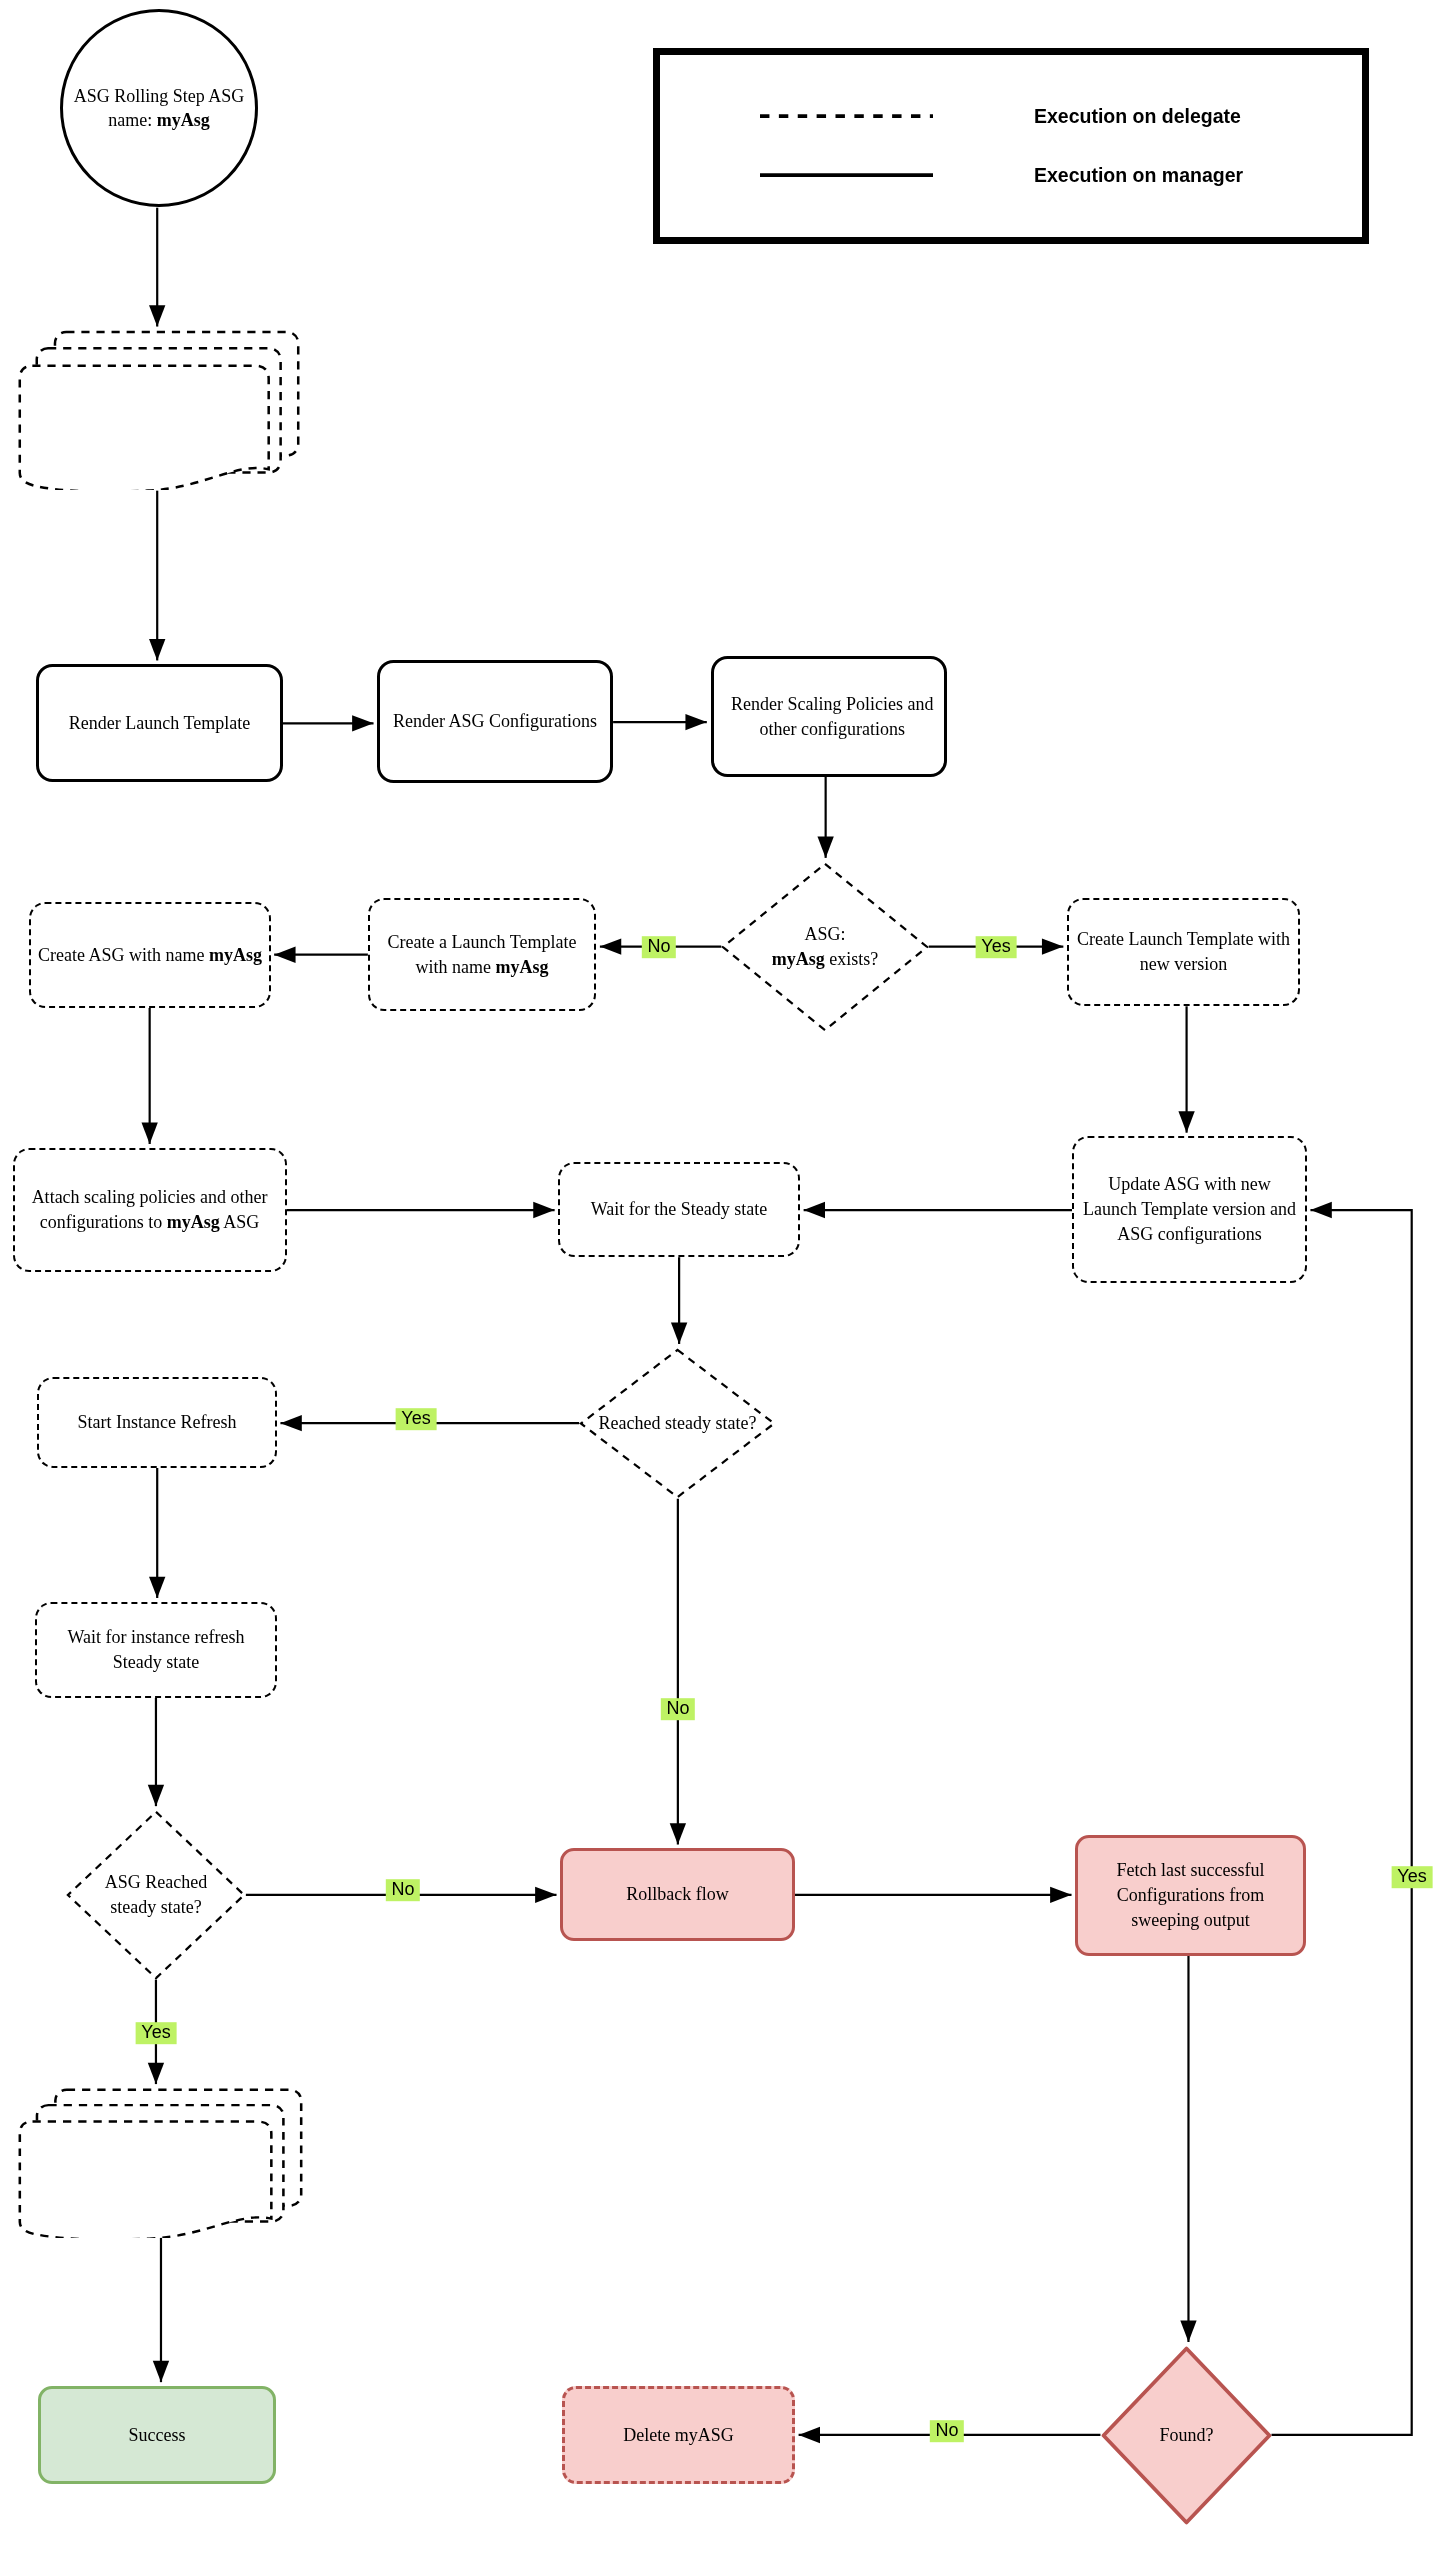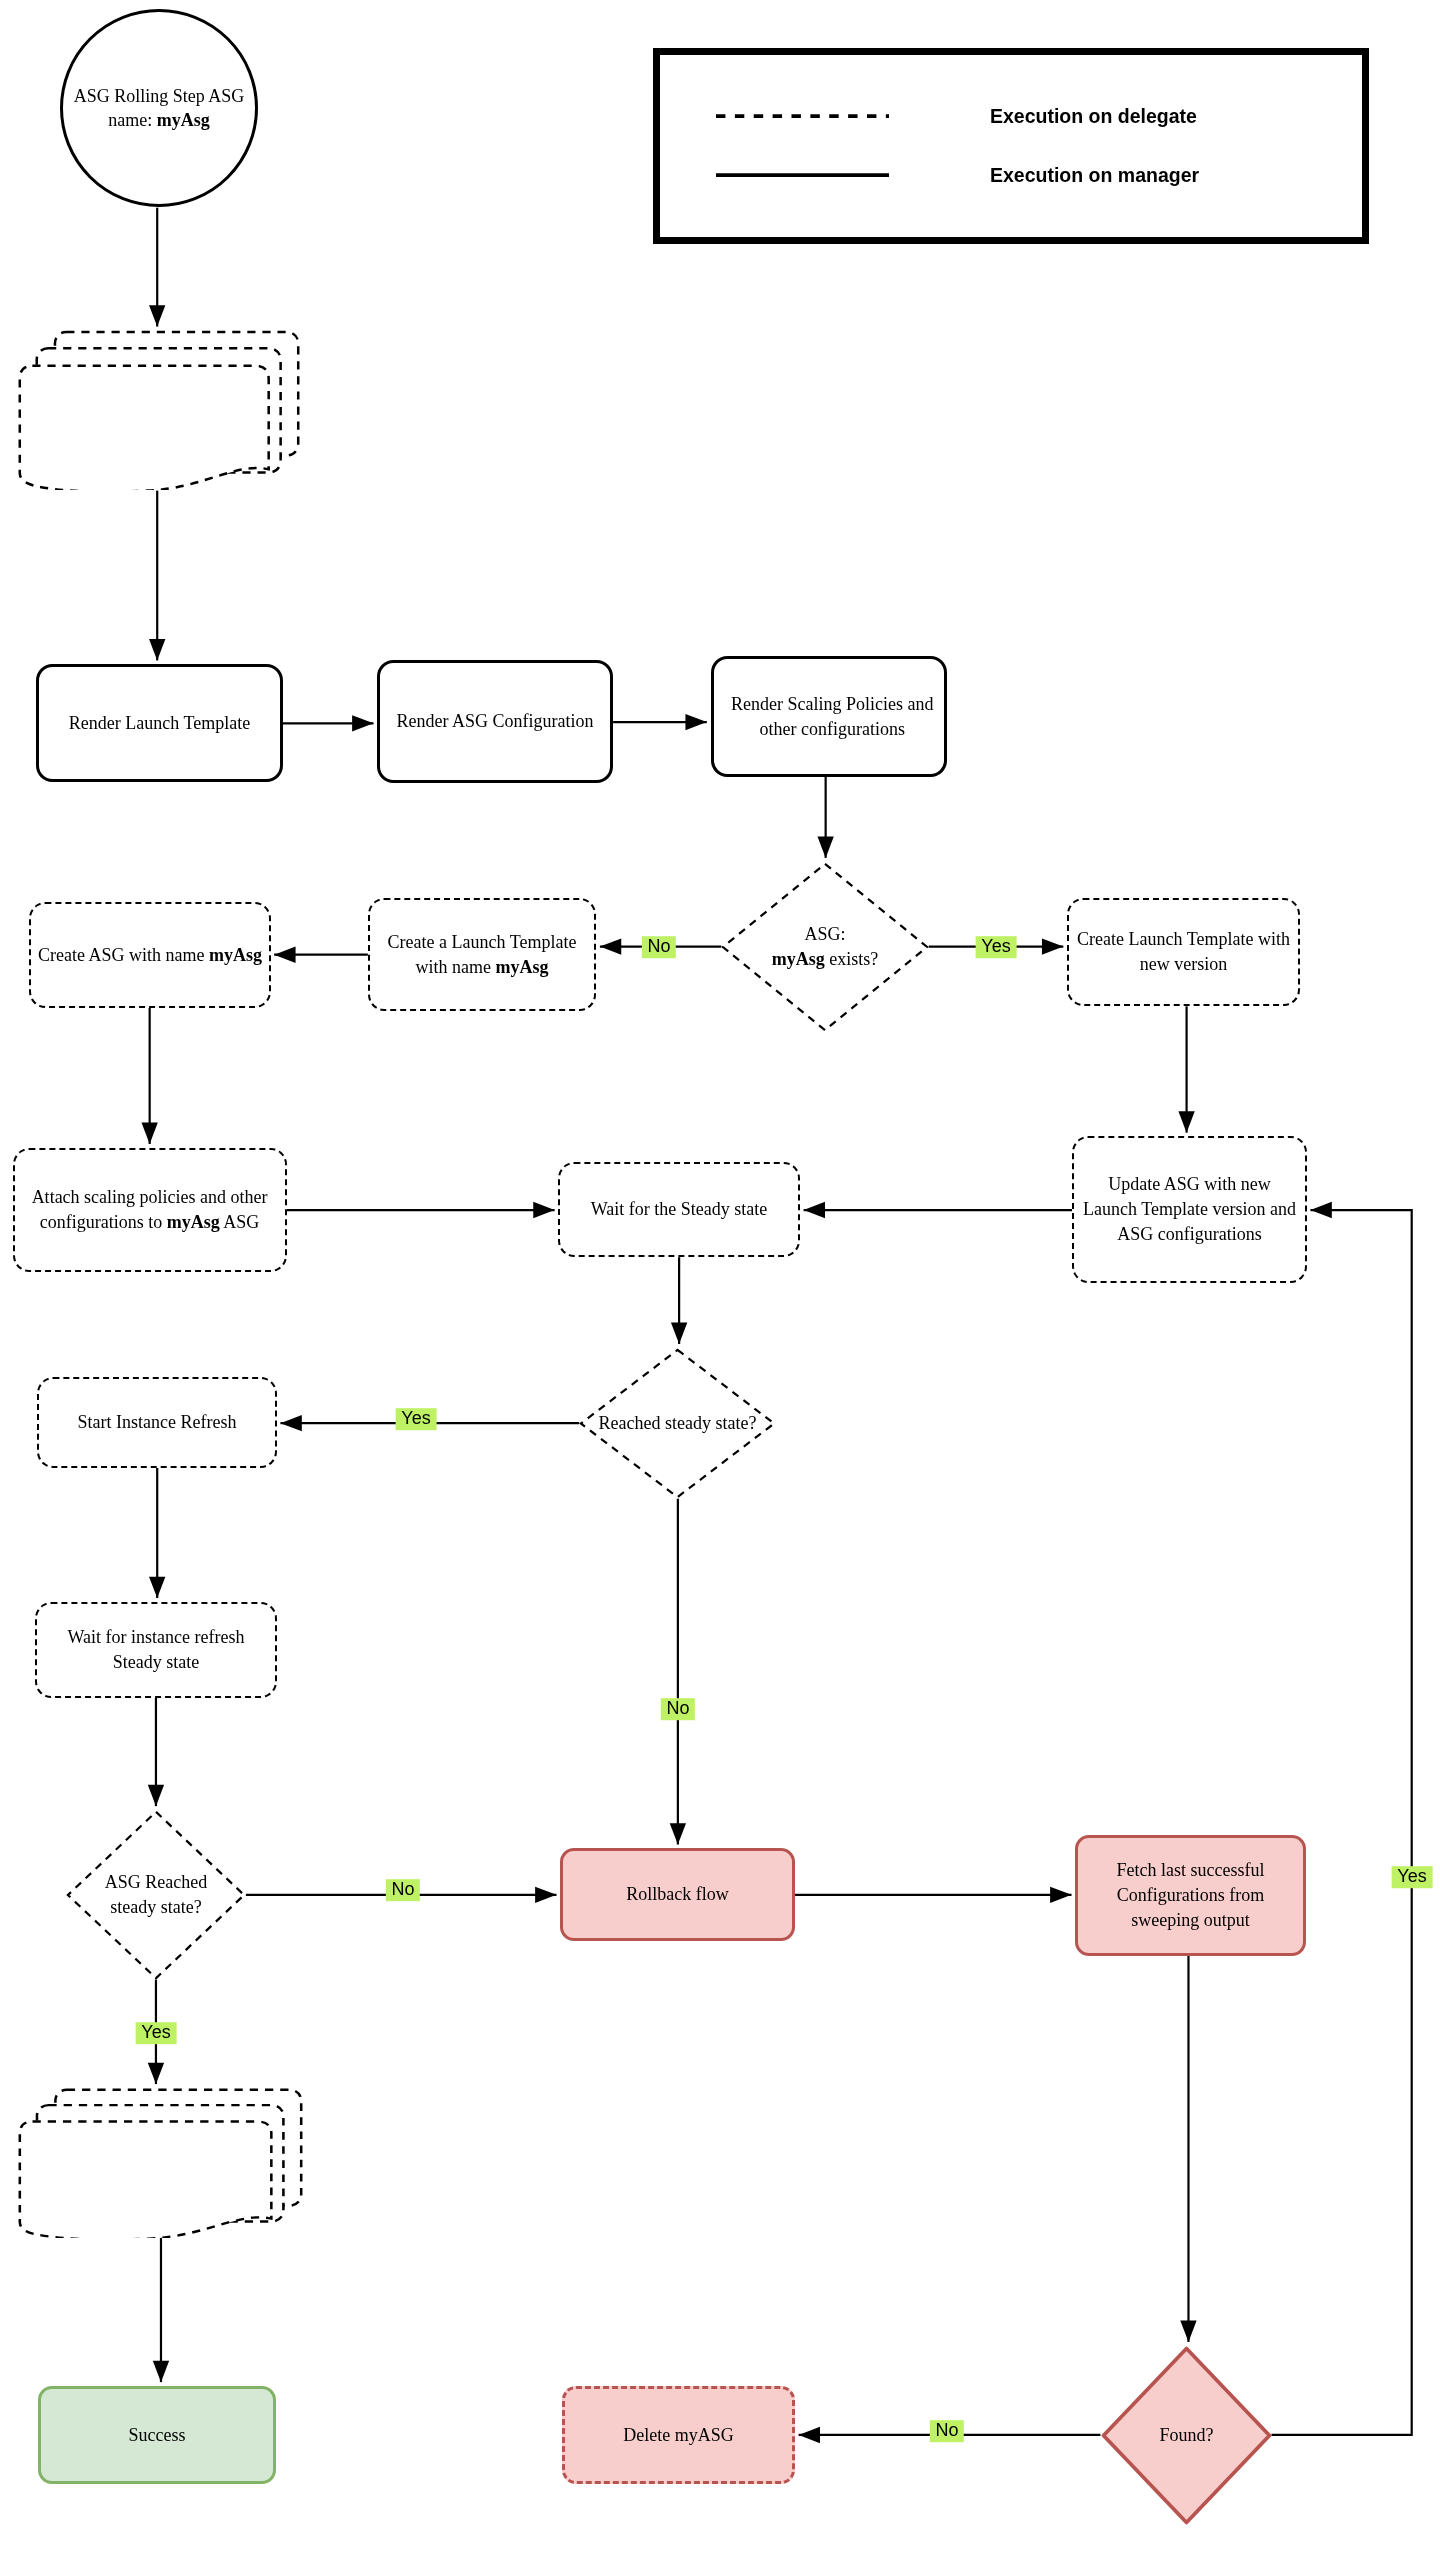--- a/index.html
+++ b/index.html
@@ -31,21 +31,21 @@
   .diamond svg{position:absolute;left:0;top:0;width:100%;height:100%;}
   .diamond .dia-text{position:relative;z-index:2;max-width:82%;}
   .b{font-weight:bold;}
   .chip{
     position:absolute;transform:translate(-50%,-50%);background:#bef264;
     padding:0 5.7px;font-size:18px;line-height:1.2;z-index:3;
   }
   .legend{
     position:absolute;border:7px solid #000;background:#fff;
     display:flex;flex-direction:column;justify-content:center;gap:36px;
-    padding-left:56px;
+    padding-left:100px;
   }
   .legend-row{display:flex;align-items:center;gap:101px;}
   .legend-sample{width:173px;height:6.3px;flex:0 0 auto;}
   .legend-label{font-size:19.5px;font-weight:bold;}
 </style>
 </head>
 <body>
 
 <svg id="edges" xmlns="http://www.w3.org/2000/svg" viewBox="0 0 2290 4096" width="1440" height="2576">
   <defs>
@@ -110,21 +110,21 @@
       <rect x="33" y="29" width="388" height="198" rx="18"></rect>
       <path d="M26,57 H380 Q402,57 402,78 V222 C350,210 300,252 210,256 C140,259 70,258 28,248 Q6,242 6,228 V78 Q6,57 26,57 Z"></path>
     </g>
   </svg>
 </div>
 
 <div class="node solid-box" style="left:36px;top:664px;width:247px;height:118px;">
   <span>Render Launch Template</span>
 </div>
 <div class="node solid-box" style="left:377px;top:660px;width:236px;height:123px;">
-  <span>Render ASG Configuration</span>
+  <span>Render ASG Configurations</span>
 </div>
 <div class="node solid-box" style="left:711px;top:656px;width:236px;height:121px;padding-left:13px;">
   <span>Render Scaling Policies and other configurations</span>
 </div>
 
 <div class="node diamond" style="left:721px;top:862px;width:208px;height:170px;">
   <svg viewBox="0 0 330 270" preserveAspectRatio="none" xmlns="http://www.w3.org/2000/svg">
     <polygon points="165,3 327,135 165,267 3,135" fill="#fff" stroke="#000" stroke-width="3.5" stroke-dasharray="12 10"></polygon>
   </svg>
   <div class="dia-text">

